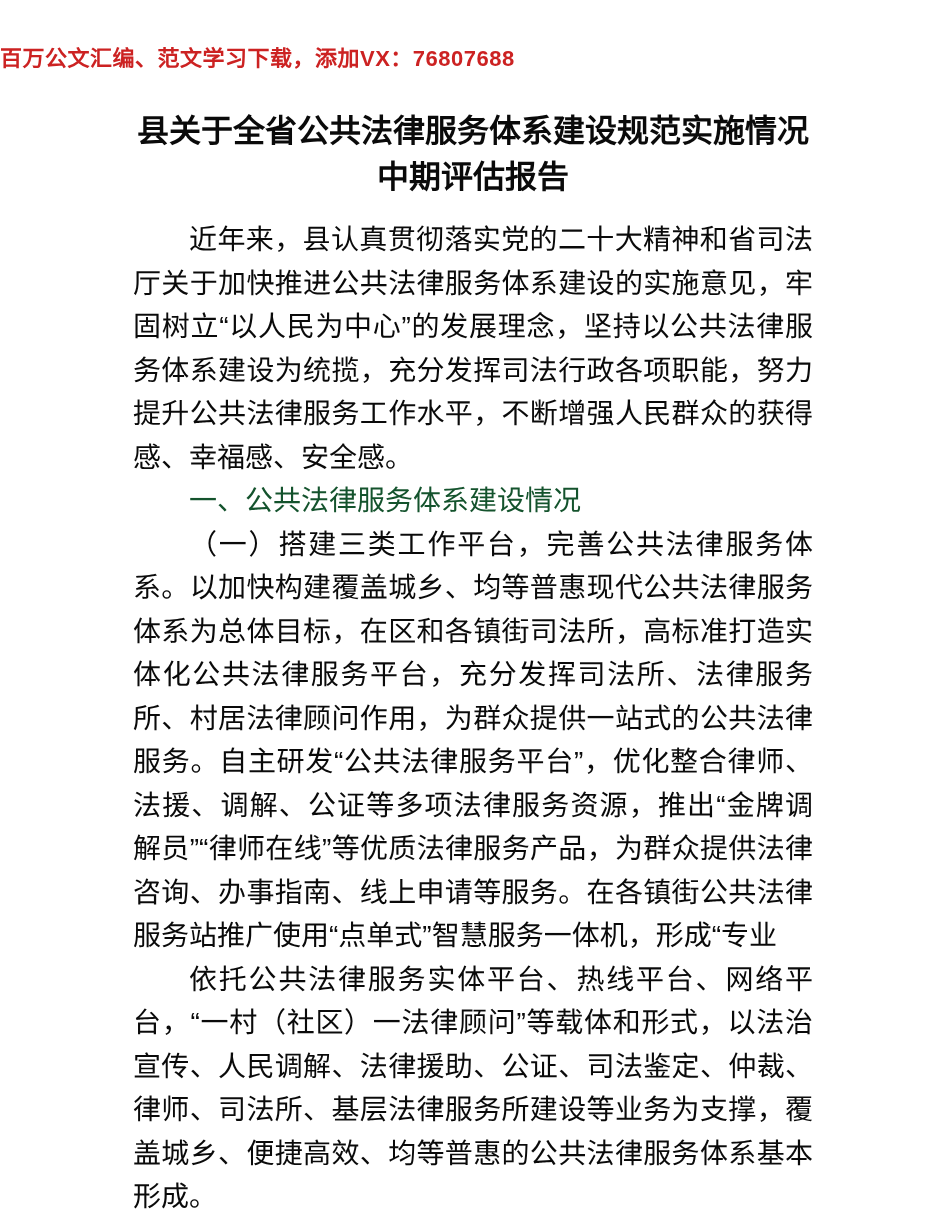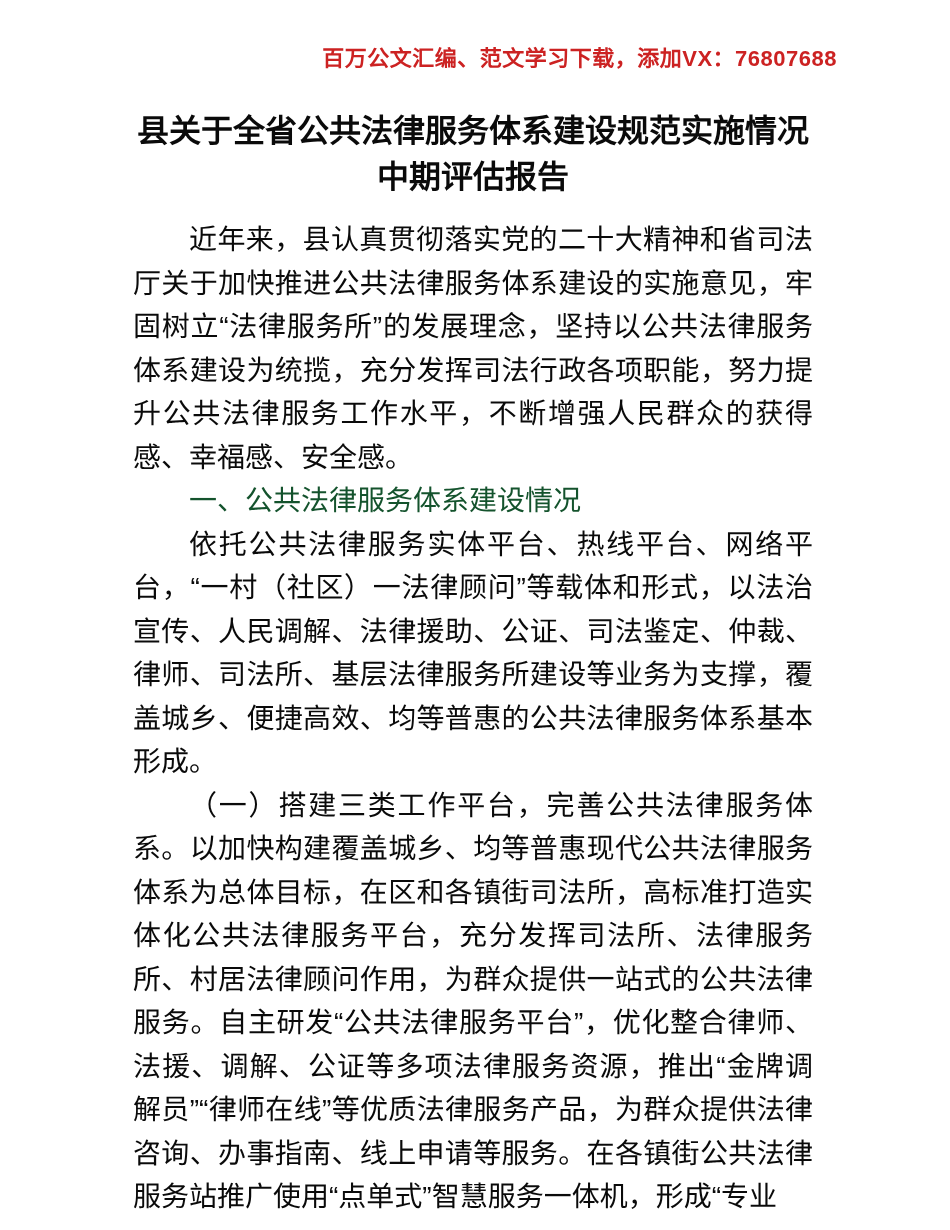--- a/index.html
+++ b/index.html
@@ -24,21 +24,21 @@
     background: #ffffff;
     box-sizing: border-box;
   }
 
   
   .promo-bar {
     position: absolute;
     top: 48px;
     left: 0;
     width: 837px;
-    text-align: right;
+    text-align: left;
     line-height: 1;
   }
   .promo-text {
     display: inline-block;
     font-size: 22px;
     font-weight: 700;
     color: #cc2222;
     letter-spacing: 0.5px;
     white-space: nowrap;
   }
@@ -98,23 +98,23 @@
   <div class="promo-bar">
     <span class="promo-text">百万公文汇编、范文学习下载，添加VX：76807688</span>
   </div>
 
   <div class="doc-body clip-tail">
 
     <h1 class="doc-title">县关于全省公共法律服务体系建设规范实施情况中期评估报告</h1>
 
     <div class="spacer-after-title"></div>
 
-    <p class="para">近年来，县认真贯彻落实党的二十大精神和省司法厅关于加快推进公共法律服务体系建设的实施意见，牢固树立“法律服务所”的发展理念，坚持以公共法律服务体系建设为统揽，充分发挥司法行政各项职能，努力提升公共法律服务工作水平，不断增强人民群众的获得感、幸福感、安全感。</p>
+    <p class="para">近年来，县认真贯彻落实党的二十大精神和省司法厅关于加快推进公共法律服务体系建设的实施意见，牢固树立“以人民为中心”的发展理念，坚持以公共法律服务体系建设为统揽，充分发挥司法行政各项职能，努力提升公共法律服务工作水平，不断增强人民群众的获得感、幸福感、安全感。</p>
 
     <p class="heading-para">一、公共法律服务体系建设情况</p>
 
+    <p class="para">（一）搭建三类工作平台，完善公共法律服务体系。以加快构建覆盖城乡、均等普惠现代公共法律服务体系为总体目标，在区和各镇街司法所，高标准打造实体化公共法律服务平台，充分发挥司法所、法律服务所、村居法律顾问作用，为群众提供一站式的公共法律服务。自主研发“公共法律服务平台”，优化整合律师、法援、调解、公证等多项法律服务资源，推出“金牌调解员”“律师在线”等优质法律服务产品，为群众提供法律咨询、办事指南、线上申请等服务。在各镇街公共法律服务站推广使用“点单式”智慧服务一体机，形成“专业</p>
+
     <p class="para">依托公共法律服务实体平台、热线平台、网络平台，“一村（社区）一法律顾问”等载体和形式，以法治宣传、人民调解、法律援助、公证、司法鉴定、仲裁、律师、司法所、基层法律服务所建设等业务为支撑，覆盖城乡、便捷高效、均等普惠的公共法律服务体系基本形成。</p>
-
-    <p class="para">（一）搭建三类工作平台，完善公共法律服务体系。以加快构建覆盖城乡、均等普惠现代公共法律服务体系为总体目标，在区和各镇街司法所，高标准打造实体化公共法律服务平台，充分发挥司法所、法律服务所、村居法律顾问作用，为群众提供一站式的公共法律服务。自主研发“公共法律服务平台”，优化整合律师、法援、调解、公证等多项法律服务资源，推出“金牌调解员”“律师在线”等优质法律服务产品，为群众提供法律咨询、办事指南、线上申请等服务。在各镇街公共法律服务站推广使用“点单式”智慧服务一体机，形成“专业</p>
 
   </div>
 
 </div>
 
 </body></html>

